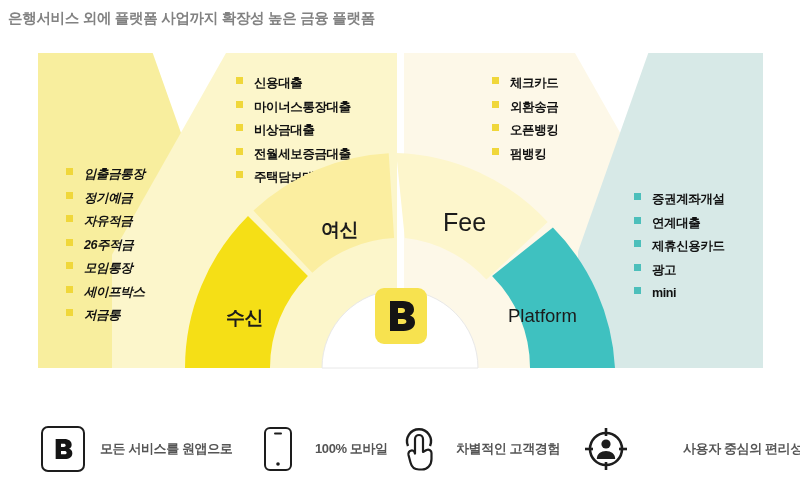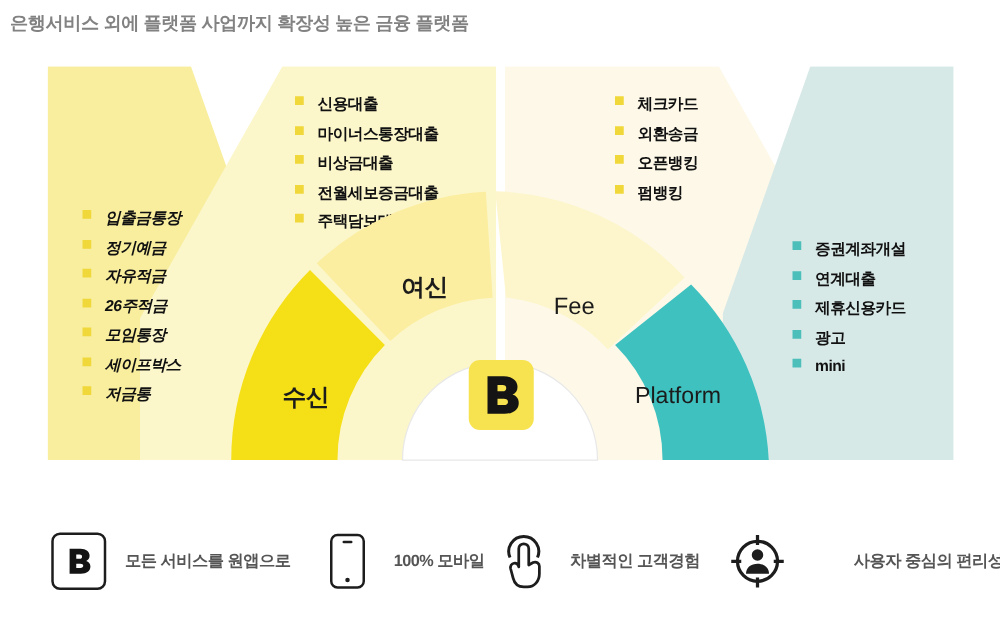--- a/index.html
+++ b/index.html
@@ -66,21 +66,21 @@
 
   
   .donut{position:absolute;left:160px;top:148px;width:480px;height:224px;}
   .donut svg{display:block;}
   .arc-label{
     position:absolute;font-weight:normal;color:#1b1b1b;
     white-space:nowrap;
   }
   .lbl-susin{left:226px;top:305px;font-size:19px;font-weight:bold;letter-spacing:-0.5px;}
   .lbl-yeosin{left:321px;top:217px;font-size:19px;font-weight:bold;letter-spacing:-0.5px;}
-  .lbl-fee{left:443px;top:235px;font-size:19px;}
+  .lbl-fee{left:443px;top:208px;font-size:25px;}
   .lbl-platform{left:508px;top:305px;font-size:18.5px;}
 
   
   .center-logo{
     position:absolute;left:375px;top:288px;width:52px;height:56px;
     background:#f7e24f;border-radius:9px;
     display:flex;align-items:center;justify-content:center;
   }
   .center-logo svg{display:block;}
 

